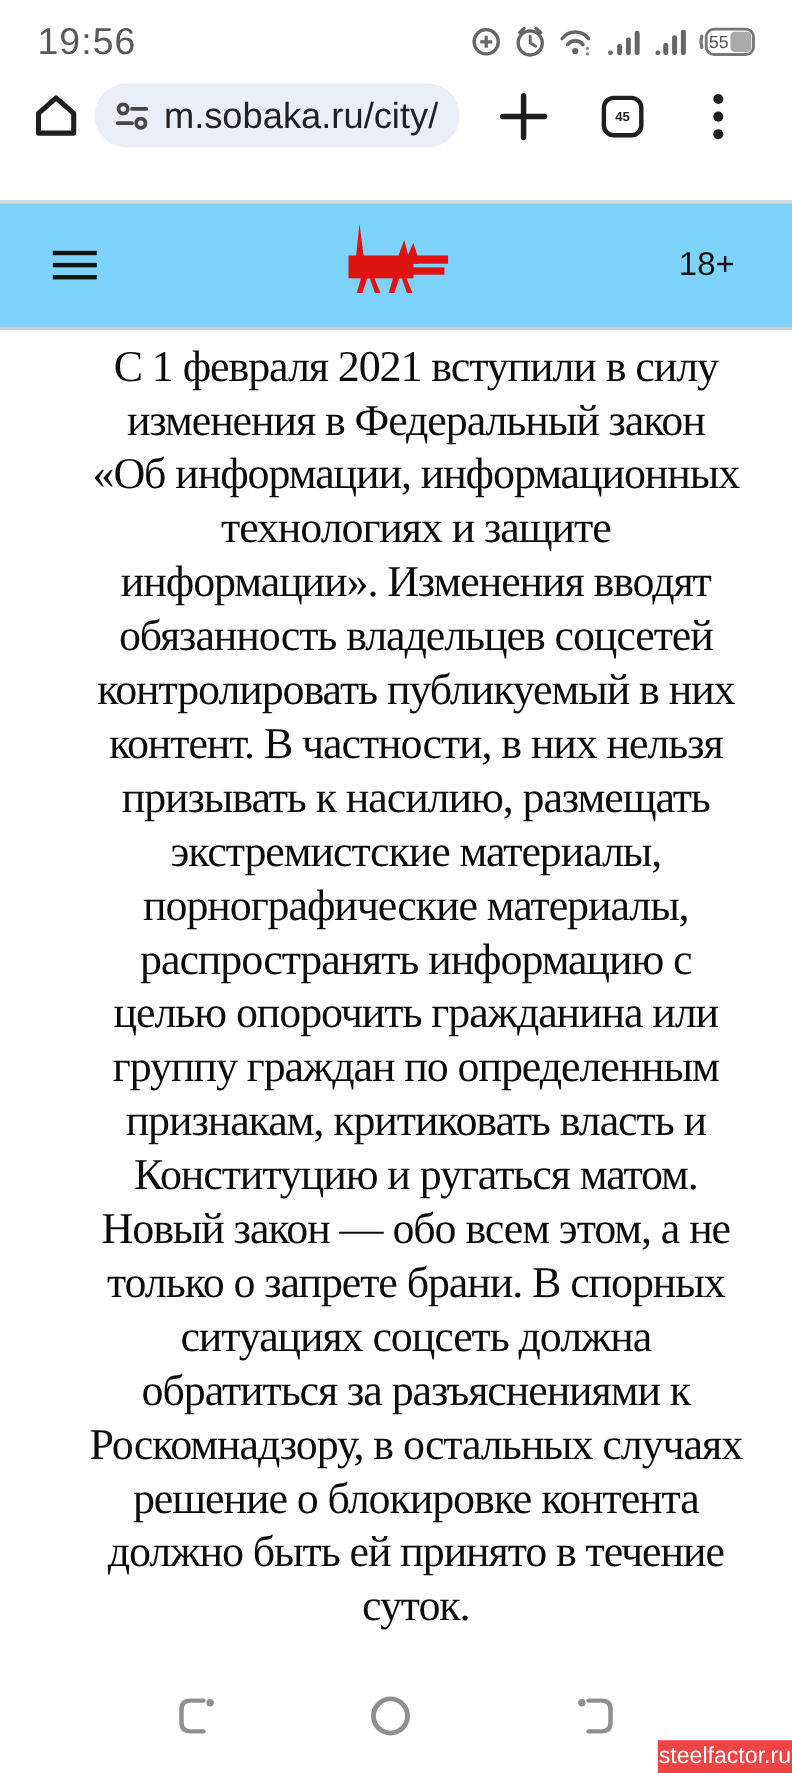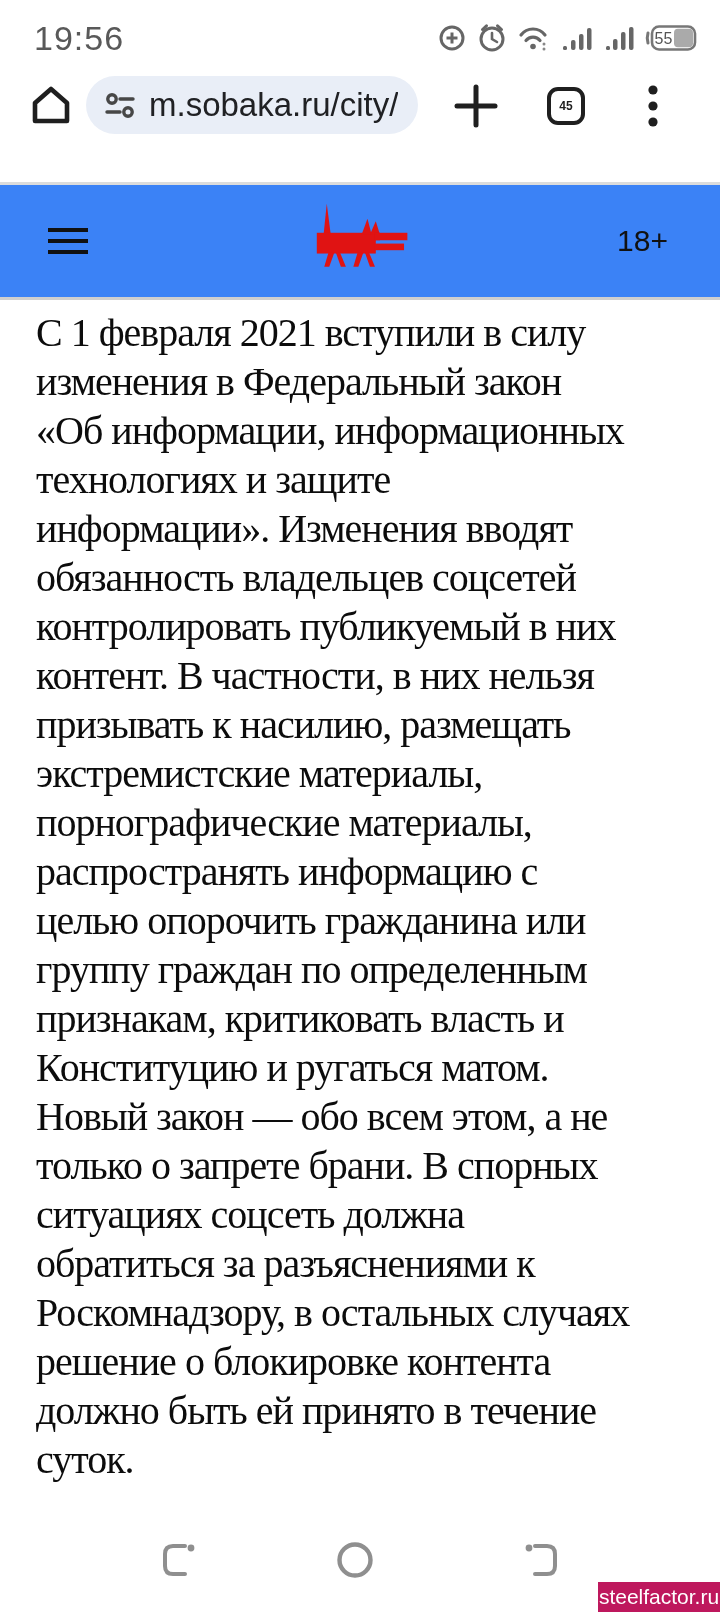--- a/index.html
+++ b/index.html
@@ -2,21 +2,21 @@
 <html><head>
 <meta charset="utf-8">
 <style>
   * { margin:0; padding:0; box-sizing:border-box; }
   html,body { width:720px; height:1612px; background:#ffffff; overflow:hidden;
               font-family:"Liberation Sans", sans-serif; position:relative; }
 
   
   .status-bar { position:absolute; top:0; left:0; width:720px; height:76px;
                 display:flex; align-items:center; justify-content:space-between;
-                padding:0 22px 0 34px; }
+                padding:0 32px 0 34px; }
   .status-time { font-size:34px; color:#595959; letter-spacing:1px; }
   .status-icons { display:flex; align-items:center; gap:9px; }
   .status-icons svg { display:block; }
 
   
   .chrome-bar { position:absolute; top:76px; left:0; width:720px; height:106px;
                 display:flex; align-items:flex-start; }
   .home-btn { margin-left:22px; width:58px; height:58px; display:flex;
               align-items:center; justify-content:center; }
   .url-pill { margin-left:6px; width:332px; height:58px; background:#e9eef7;
@@ -28,47 +28,47 @@
   .tab-btn  { margin-left:30px; width:60px; height:60px; display:flex;
               align-items:center; justify-content:center; }
   .tab-box  { width:38px; height:38px; border:4px solid #1f1f1f; border-radius:11px;
               display:flex; align-items:center; justify-content:center;
               font-size:12px; font-weight:bold; color:#1f1f1f; }
   .menu-btn { margin-left:32px; width:50px; height:60px; display:flex;
               align-items:center; justify-content:center; }
 
   
   .site-header { position:absolute; top:182px; left:0; width:720px; height:118px;
-                 background:#3b82f6; border-top:3px solid #dcdcdc;
+                 background:#7dd3fc; border-top:3px solid #dcdcdc;
                  border-bottom:3px solid #cfcfcf;
                  display:flex; align-items:center; }
   .burger { position:absolute; left:48px; top:50%; transform:translateY(-50%);
             width:40px; display:flex; flex-direction:column; gap:7px; }
   .burger i { display:block; height:4px; background:#111; }
   .logo { position:absolute; left:50%; top:50%; transform:translate(-50%,-50%); }
   .age-badge { position:absolute; right:52px; top:50%; transform:translateY(-50%);
                font-size:30px; color:#111; font-weight:500; }
 
   
   .article { position:absolute; top:303px; left:0; width:720px;
-             padding:5px 0 0 36px; }
+             padding:5px 0 0 36px;text-align:center; }
   .article-text { font-family:"Liberation Serif", serif; font-size:40px;
                   line-height:49px; color:#0c0c0c; letter-spacing:-1px;
                   white-space:pre; }
 
   
   .nav-bar { position:absolute; left:0; top:1538px; width:720px; height:54px; }
   .nav-ic { position:absolute; top:0; }
   .nav-recent { left:157px; }
   .nav-home   { left:332px; }
   .nav-back   { left:517px; }
 
   
   .watermark { position:absolute; right:0; bottom:0; width:122px; height:30px;
-               background:#be185d; color:#ffffff; font-size:21px;
+               background:#ef4444; color:#ffffff; font-size:21px;
                display:flex; align-items:center; justify-content:center; }
 </style>
 </head>
 <body>
 
 <div class="status-bar">
   <span class="status-time">19:56</span>
   <span class="status-icons">
 
     <svg width="30" height="30" viewBox="0 0 30 30">

